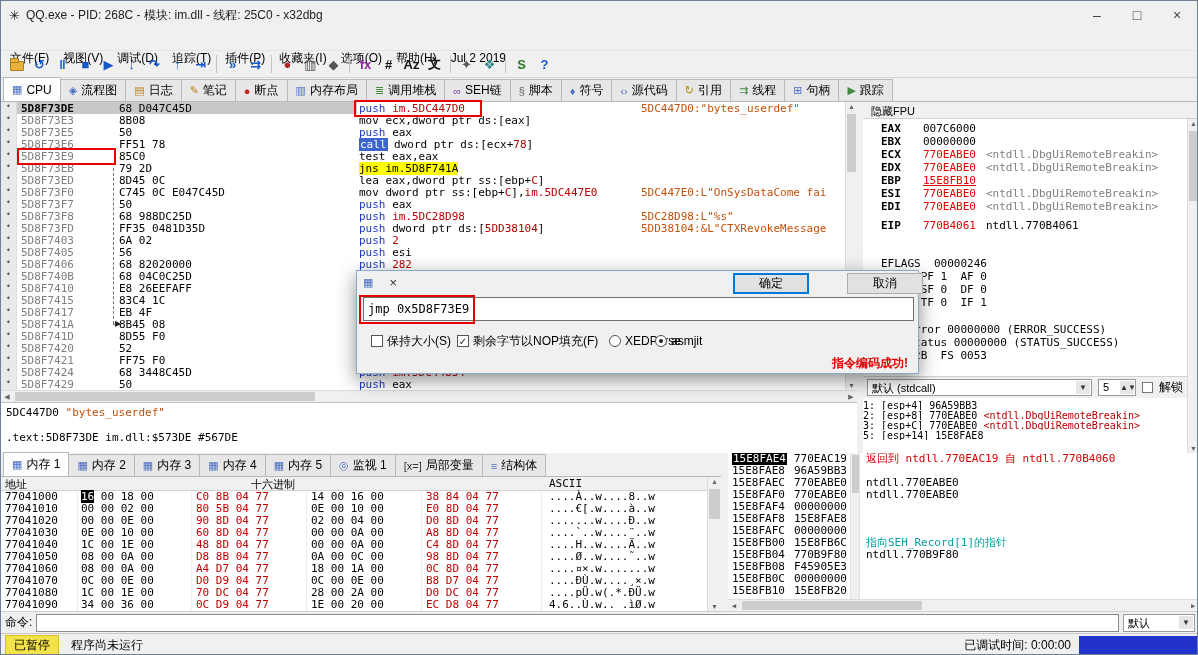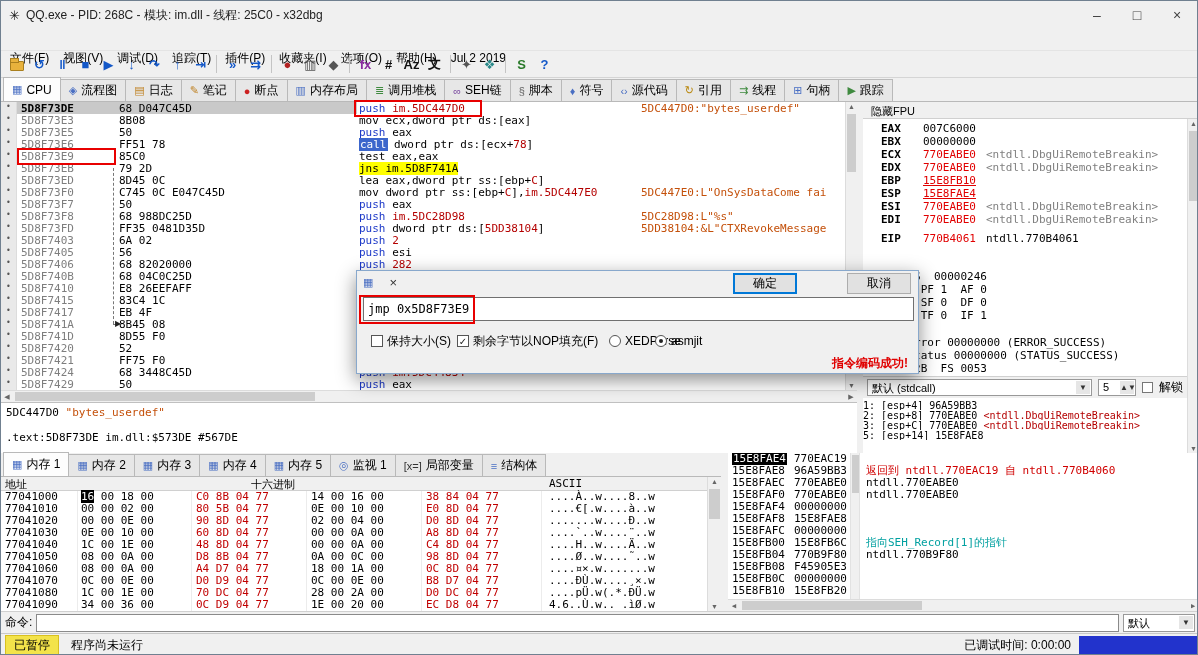--- a/index.html
+++ b/index.html
@@ -93,21 +93,21 @@
 .gridline{position:absolute;top:14px;width:1px;height:120px;background:#ececec;}
 .dumpscroll{left:706px;top:24px;width:14px;height:134px;}
 .bsplit{position:absolute;left:720px;top:0;width:7px;height:158px;background:#f0f0f0;}
 
 .stack{position:absolute;left:727px;top:0;width:471px;height:158px;background:#fff;overflow:hidden;font:11px "DejaVu Sans Mono",monospace;}
 .strow{position:relative;height:12px;line-height:12px;white-space:pre;}
 .saddr{position:absolute;left:4px;}
 .saddr.sel{background:#000;color:#fff;padding:0 1px;}
 .sval{position:absolute;left:66px;}
 .scmt{position:absolute;left:138px;}
-.scmt.ret{color:#d00000;margin-top:12px;}
+.scmt.ret{color:#d00000;}
 .scmt.seh{color:#00a0a0;}
 .stackstrip{position:absolute;left:122px;top:0;width:10px;height:146px;background:#f0f0f0;border-left:1px solid #e2e2e2;border-right:1px solid #e2e2e2;}
 .stripthumb{position:absolute;left:1px;top:2px;width:7px;height:38px;background:#cdcdcd;}
 .stackhscroll{left:0;top:146px;width:471px;height:12px;}
 
 .cmdbar{position:absolute;top:610px;left:0;width:1198px;height:22px;background:#f0f0f0;display:flex;align-items:center;padding:0 4px;gap:4px;border-top:1px solid #d0d0d0;}
 .cmdinput{flex:1;height:18px;border:1px solid #8a8a8a;background:#fff;font:11px "DejaVu Sans Mono",monospace;padding:0 3px;}
 .cmdcombo{width:72px;height:18px;}
 
 .statusbar{position:absolute;top:632px;left:0;width:1198px;height:23px;background:#f0f0f0;border-top:1px solid #c9c9c9;display:flex;align-items:center;padding-left:4px;}
@@ -119,21 +119,21 @@
 .dlgtitle{height:22px;display:flex;align-items:center;padding:0 2px 0 6px;}
 .dlgicon{font-size:11px;color:#4a6fc3;margin-right:5px;}
 .dlgtext{flex:1;}
 .dlgclose{width:30px;text-align:center;font-size:13px;color:#333;}
 .dlginput{position:absolute;left:6px;top:26px;width:551px;height:24px;border:1px solid #707070;background:#fff;font:12px "DejaVu Sans Mono",monospace;padding:0 4px;}
 .dlgopts{position:absolute;left:0;top:58px;width:563px;height:26px;}
 .opt{position:absolute;display:flex;align-items:center;gap:4px;height:16px;top:4px;white-space:nowrap;}
 .cbox{width:12px;height:12px;border:1px solid #555;background:#fff;font-size:10px;line-height:11px;text-align:center;color:#222;}
 .rad{width:12px;height:12px;border:1px solid #555;border-radius:50%;background:#fff;position:relative;}
 .rad.on::after{content:"";position:absolute;left:3px;top:3px;width:4px;height:4px;background:#222;border-radius:50%;}
-.dbtn{position:absolute;top:2px;width:64px;height:21px;background:#e1e1e1;border:1px solid #adadad;text-align:center;line-height:19px;}
+.dbtn{position:absolute;top:2px;width:76px;height:21px;background:#e1e1e1;border:1px solid #adadad;text-align:center;line-height:19px;}
 .dbtn.primary{border:2px solid #0078d7;line-height:17px;}
 .dlgstatus{position:absolute;right:10px;top:84px;color:#e00000;font-weight:bold;}
 
 .annbox{position:absolute;border:2px solid #e80000;z-index:60;pointer-events:none;}
 #ann1{left:353px;top:99px;width:128px;height:17px;}
 #ann2{left:16px;top:147px;width:99px;height:17px;}
 .anninput{position:absolute;left:2px;top:24px;width:116px;height:29px;border:2px solid #e80000;z-index:60;pointer-events:none;}
 </style>
 </head>
 <body>
@@ -305,21 +305,20 @@
     </div>
     <div class="vsplit"></div>
     <div class="regs">
       <div class="reghdr">隐藏FPU</div>
       <div class="regbody" id="regbody">
           <div class="rrow"><span class="rname">EAX</span><span class="rval">007C6000</span></div>
           <div class="rrow"><span class="rname">EBX</span><span class="rval">00000000</span></div>
           <div class="rrow"><span class="rname">ECX</span><span class="rval chg">770EABE0</span><span class="rsym">&lt;ntdll.DbgUiRemoteBreakin&gt;</span></div>
           <div class="rrow"><span class="rname">EDX</span><span class="rval chg">770EABE0</span><span class="rsym">&lt;ntdll.DbgUiRemoteBreakin&gt;</span></div>
           <div class="rrow"><span class="rname">EBP</span><span class="rval chg ul">15E8FB10</span></div>
-          <div class="rrow"><span class="rname">ESP</span><span class="rval chg ul">15E8FAE4</span></div>
           <div class="rrow"><span class="rname">ESI</span><span class="rval chg">770EABE0</span><span class="rsym">&lt;ntdll.DbgUiRemoteBreakin&gt;</span></div>
           <div class="rrow"><span class="rname">EDI</span><span class="rval chg">770EABE0</span><span class="rsym">&lt;ntdll.DbgUiRemoteBreakin&gt;</span></div>
           <div class="gap6"></div>
           <div class="rrow"><span class="rname">EIP</span><span class="rval chg">770B4061</span><span class="rsym dark">ntdll.770B4061</span></div>
           <div class="gap25"></div>
           <div class="rrow">EFLAGS  00000246</div>
           <div class="rrow">ZF 1  PF 1  AF 0</div>
           <div class="rrow">OF 0  SF 0  DF 0</div>
           <div class="rrow">CF 0  TF 0  IF 1</div>
           <div class="gap14"></div>

